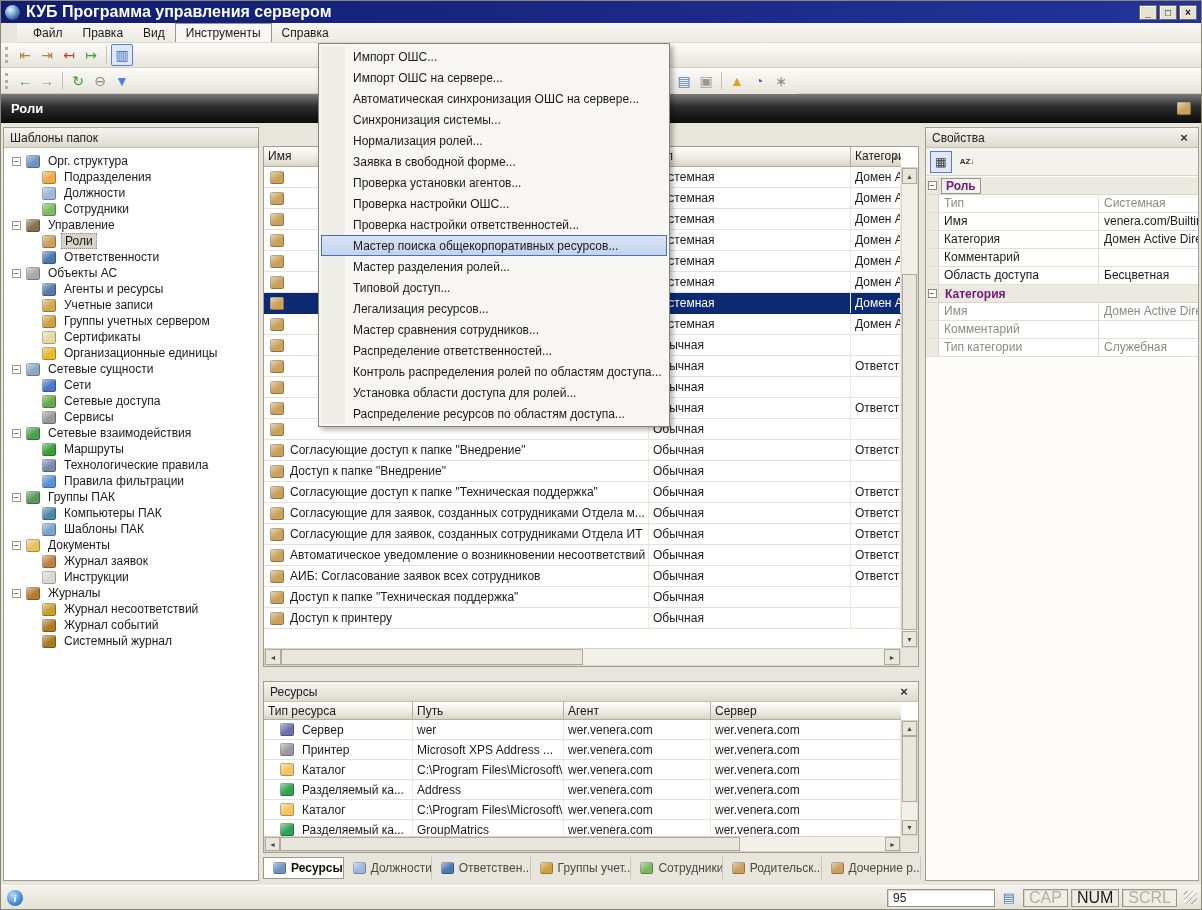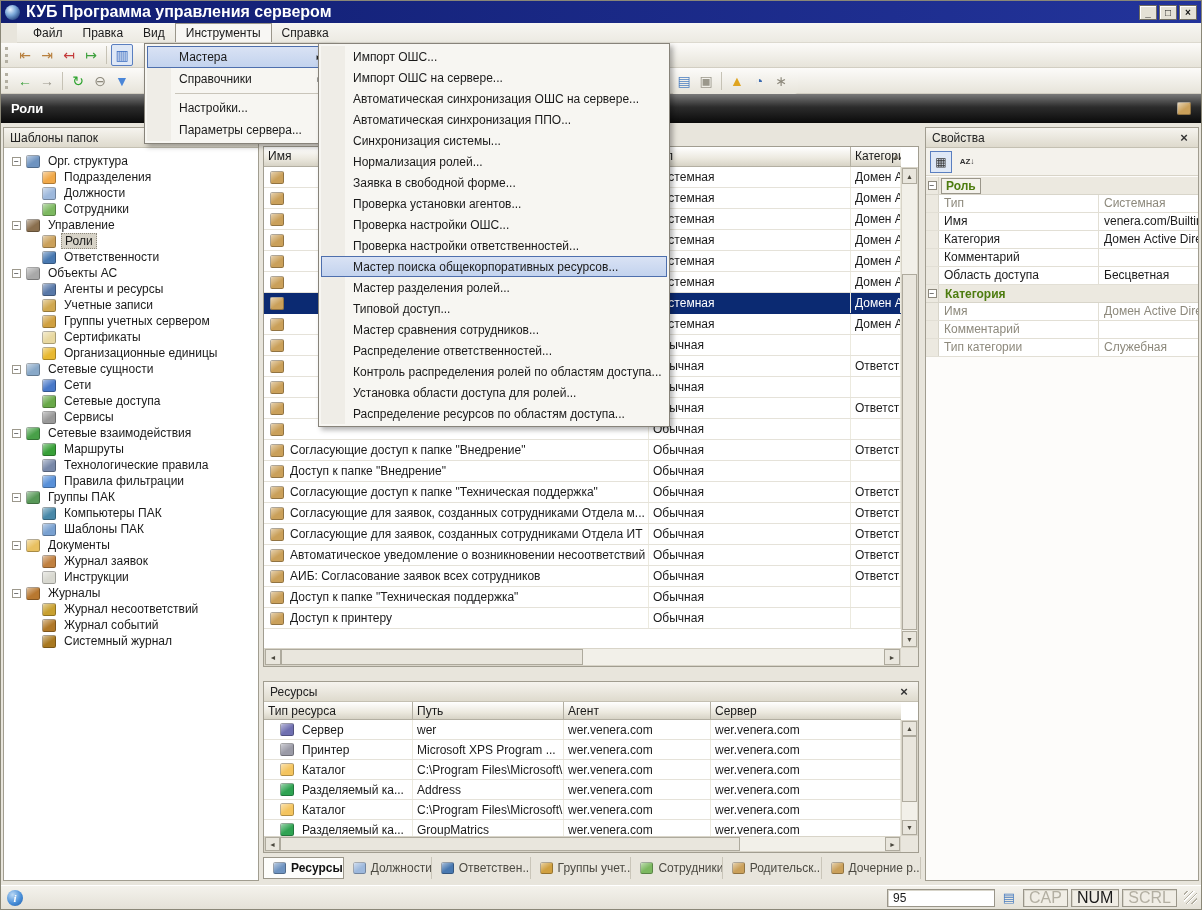--- a/index.html
+++ b/index.html
@@ -84,21 +84,21 @@
   #rcorner{right:0;bottom:0;width:17px;height:16px}
   
   #proppanel{left:924px;top:126px;width:274px;height:754px;background:#fdfcfa}
   #ptb{height:28px;border-bottom:1px solid #d8d4c8;display:flex;align-items:center;gap:4px;padding:0 4px;background:#f4f2ec}
   .ptbtn{width:22px;height:22px;border:1px solid transparent;display:flex;align-items:center;justify-content:center;font-size:10px;color:#333}
   .ptbtn.pressed{background:#dfe8f6;border-color:#5a7fc0}
   #pgrid{position:absolute;top:49px;left:0;right:0;bottom:0;overflow:hidden}
   .pgh{height:18px;background:#ece9e0;display:flex;align-items:center;border-bottom:1px solid #d8d5ca}
   .pgut{width:13px;height:100%;background:#ece9e0;border-right:1px solid #d8d5ca;display:flex;align-items:center;justify-content:center}
   .pbox{width:9px;height:9px;border:1px solid #8d897d;background:#fff;font:8px/7px "DejaVu Sans Mono",monospace;text-align:center;color:#333}
-  .pglabel{font-weight:bold;color:#4d7c0f;padding:0 4px;margin-left:2px}
+  .pglabel{font-weight:bold;color:#701a75;padding:0 4px;margin-left:2px}
   .pglabel.focus{border:1px solid #9a968a;background:#f4f2ec}
   .prow{height:18px;display:flex;border-bottom:1px solid #e2dfd5;background:#fff}
   .plabel{width:160px;border-right:1px solid #e2dfd5;padding:1px 5px;white-space:nowrap;overflow:hidden}
   .pvalue{flex:1;padding:1px 5px;white-space:nowrap;overflow:hidden}
   .prow.ro .plabel,.prow.ro .pvalue{color:#8d897c}
   
   #tabstrip{position:absolute;left:262px;top:856px;width:658px;height:26px;display:flex;align-items:flex-start}
   .tab{display:flex;align-items:center;gap:5px;padding:3px 9px;height:22px;color:#4c4a42;border-right:1px solid #c9c5b9;white-space:nowrap;overflow:hidden}
   .tab .ic{width:13px;height:12px}
   .tab.on{background:#fdfdfb;border:1px solid #9a968a;font-weight:bold;color:#111}
@@ -568,21 +568,21 @@
           </div>
           <div class="c" style="flex: 0 0 151px; width: 151px;">wer</div>
           <div class="c" style="flex: 0 0 147px; width: 147px;">wer.venera.com</div>
           <div class="c" style="flex: 1 1 0%;">wer.venera.com</div>
         </div>
         <div class="rrow">
           <div class="c" style="flex: 0 0 149px; width: 149px;">
             <span class="ic" style="background: linear-gradient(145deg, rgba(255, 255, 255, 0.6), rgba(255, 255, 255, 0) 55%), rgb(154, 154, 166);"></span>
             <span>Принтер</span>
           </div>
-          <div class="c" style="flex: 0 0 151px; width: 151px;">Microsoft XPS Program ...</div>
+          <div class="c" style="flex: 0 0 151px; width: 151px;">Microsoft XPS Address ...</div>
           <div class="c" style="flex: 0 0 147px; width: 147px;">wer.venera.com</div>
           <div class="c" style="flex: 1 1 0%;">wer.venera.com</div>
         </div>
         <div class="rrow">
           <div class="c" style="flex: 0 0 149px; width: 149px;">
             <span class="ic" style="background: linear-gradient(145deg, rgba(255, 255, 255, 0.6), rgba(255, 255, 255, 0) 55%), rgb(244, 196, 94);"></span>
             <span>Каталог</span>
           </div>
           <div class="c" style="flex: 0 0 151px; width: 151px;">C:\Program Files\Microsoft\...</div>
           <div class="c" style="flex: 0 0 147px; width: 147px;">wer.venera.com</div>
@@ -730,54 +730,33 @@
     <div id="sright">
       <div class="sunken" id="pagebox">95</div>
       <div class="ptbtn" style="color:#4a7ec0;font-size:13px">▤</div>
       <div class="sunken kbd off">CAP</div>
       <div class="sunken kbd">NUM</div>
       <div class="sunken kbd off">SCRL</div>
       <div id="grip"></div>
     </div>
   </div>
 
-  <div class="menu" id="toolsmenu">
-      <div class="gut"></div>
-      <div class="mi hl">
-        <span>Мастера</span>
-        <span class="arr">►</span>
-      </div>
-      <div class="mi">
-        <span>Справочники</span>
-        <span class="arr">►</span>
-      </div>
-      <div class="msep"></div>
-      <div class="mi">
-        <span>Настройки...</span>
-      </div>
-      <div class="mi">
-        <span>Параметры сервера...</span>
-      </div>
-    </div>
 
   <div class="menu" id="mastersmenu">
       <div class="gut"></div>
       <div class="mi">
         <span>Импорт ОШС...</span>
       </div>
       <div class="mi">
         <span>Импорт ОШС на сервере...</span>
       </div>
       <div class="mi">
         <span>Автоматическая синхронизация ОШС на сервере...</span>
       </div>
       <div class="mi">
-        <span>Автоматическая синхронизация ППО...</span>
-      </div>
-      <div class="mi">
         <span>Синхронизация системы...</span>
       </div>
       <div class="mi">
         <span>Нормализация ролей...</span>
       </div>
       <div class="mi">
         <span>Заявка в свободной форме...</span>
       </div>
       <div class="mi">
         <span>Проверка установки агентов...</span>
@@ -791,20 +770,23 @@
       <div class="mi hl">
         <span>Мастер поиска общекорпоративных ресурсов...</span>
       </div>
       <div class="mi">
         <span>Мастер разделения ролей...</span>
       </div>
       <div class="mi">
         <span>Типовой доступ...</span>
       </div>
       <div class="mi">
+        <span>Легализация ресурсов...</span>
+      </div>
+      <div class="mi">
         <span>Мастер сравнения сотрудников...</span>
       </div>
       <div class="mi">
         <span>Распределение ответственностей...</span>
       </div>
       <div class="mi">
         <span>Контроль распределения ролей по областям доступа...</span>
       </div>
       <div class="mi">
         <span>Установка области доступа для ролей...</span>

